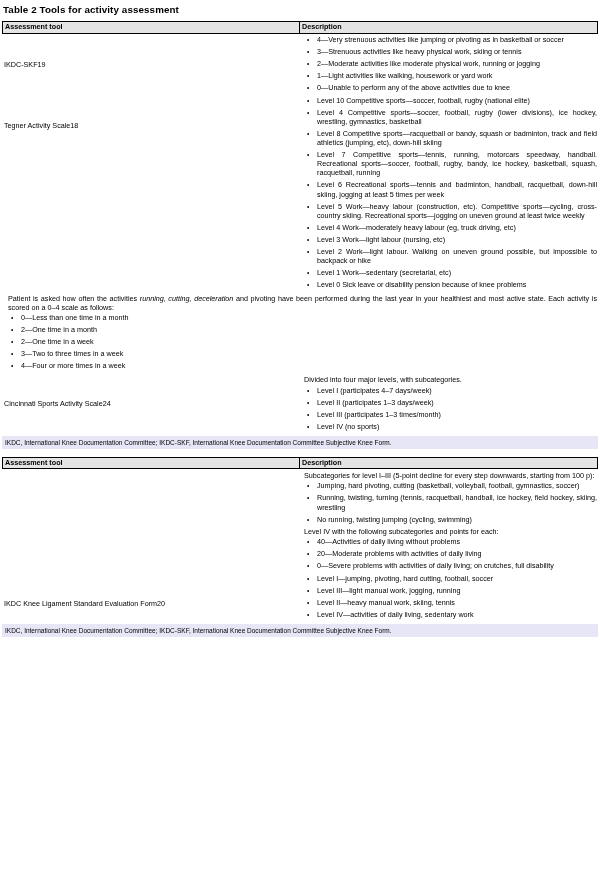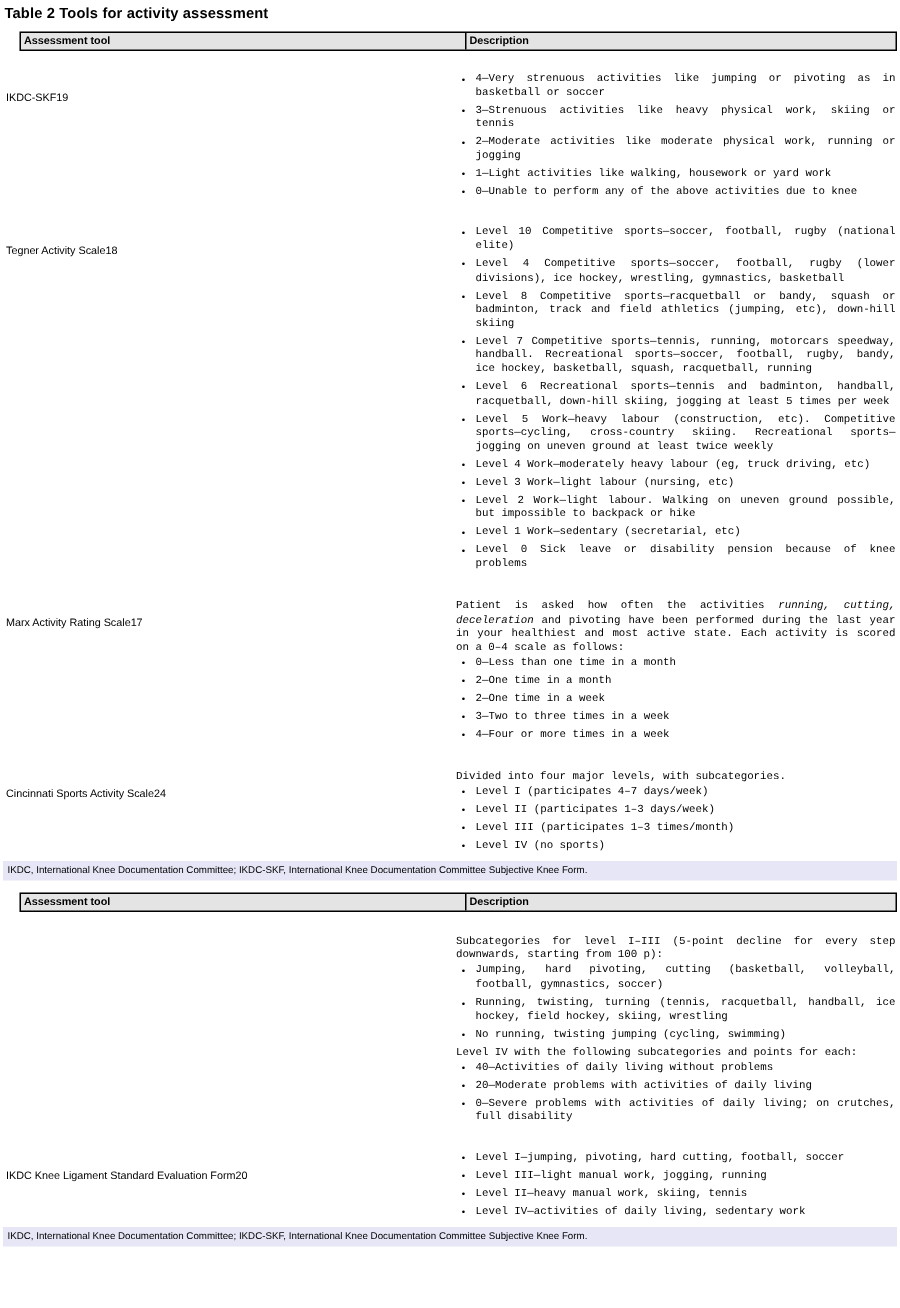--- a/index.html
+++ b/index.html
@@ -32,21 +32,20 @@
     margin-top: 8px;
   }
   .thead {
     display: flex;
     background: var(--header-bg, #e4e4e4);
     border-top: 1.4px solid var(--border, #000);
     border-bottom: 1.2px solid var(--border, #000);
     border-left: 1px solid var(--border, #000);
     border-right: 1px solid var(--border, #000);
     box-sizing: border-box;
-    margin-left: 11px;
   }
   .th {
     font-size: 7.2px;
     font-weight: bold;
     line-height: 8.6px;
     padding: 1px 2px 1px 2px;
     box-sizing: border-box;
   }
   .th.col-tool { width: 296px; flex: none; }
   .th.col-desc { flex: 1; border-left: 1px solid var(--border, #000); }
@@ -57,22 +56,21 @@
     box-sizing: border-box;
   }
   .td.col-tool {
     width: 296px;
     flex: none;
     padding: 2px 4px 0 2px;
     margin-top: 24px;
   }
   .td.col-desc {
     flex: 1;
-    padding: 15px 1px 0 2px;
-    font-family: Liberation Mono, monospace;
+    padding: 1px 1px 0 2px;
   }
   .para {
     margin: 1px 0 1px 4px;
     text-align: justify;
   }
   .bullet {
     position: relative;
     padding-left: 17px;
     margin: 0 0 2.8px 0;
     text-align: justify;
@@ -123,21 +121,20 @@
             <div class="bullet"><span class="marker">•</span><span class="btext">Level 6 Recreational sports—tennis and badminton, handball, racquetball, down-hill skiing, jogging at least 5 times per week</span></div>
             <div class="bullet"><span class="marker">•</span><span class="btext">Level 5 Work—heavy labour (construction, etc). Competitive sports—cycling, cross-country skiing. Recreational sports—jogging on uneven ground at least twice weekly</span></div>
             <div class="bullet"><span class="marker">•</span><span class="btext">Level 4 Work—moderately heavy labour (eg, truck driving, etc)</span></div>
             <div class="bullet"><span class="marker">•</span><span class="btext">Level 3 Work—light labour (nursing, etc)</span></div>
             <div class="bullet"><span class="marker">•</span><span class="btext">Level 2 Work—light labour. Walking on uneven ground possible, but impossible to backpack or hike</span></div>
             <div class="bullet"><span class="marker">•</span><span class="btext">Level 1 Work—sedentary (secretarial, etc)</span></div>
             <div class="bullet"><span class="marker">•</span><span class="btext">Level 0 Sick leave or disability pension because of knee problems</span></div>
           </div>
         </div>
         <div class="trow">
-          <div class="td col-tool">Marx Activity Rating Scale17</div>
           <div class="td col-desc">
             <div class="para"><span>Patient is asked how often the activities </span><span class="it">running, cutting, deceleration</span><span> and pivoting have been performed during the last year in your healthiest and most active state. Each activity is scored on a 0–4 scale as follows:</span></div>
             <div class="bullet"><span class="marker">•</span><span class="btext">0—Less than one time in a month</span></div>
             <div class="bullet"><span class="marker">•</span><span class="btext">2—One time in a month</span></div>
             <div class="bullet"><span class="marker">•</span><span class="btext">2—One time in a week</span></div>
             <div class="bullet"><span class="marker">•</span><span class="btext">3—Two to three times in a week</span></div>
             <div class="bullet"><span class="marker">•</span><span class="btext">4—Four or more times in a week</span></div>
           </div>
         </div>
         <div class="trow">

